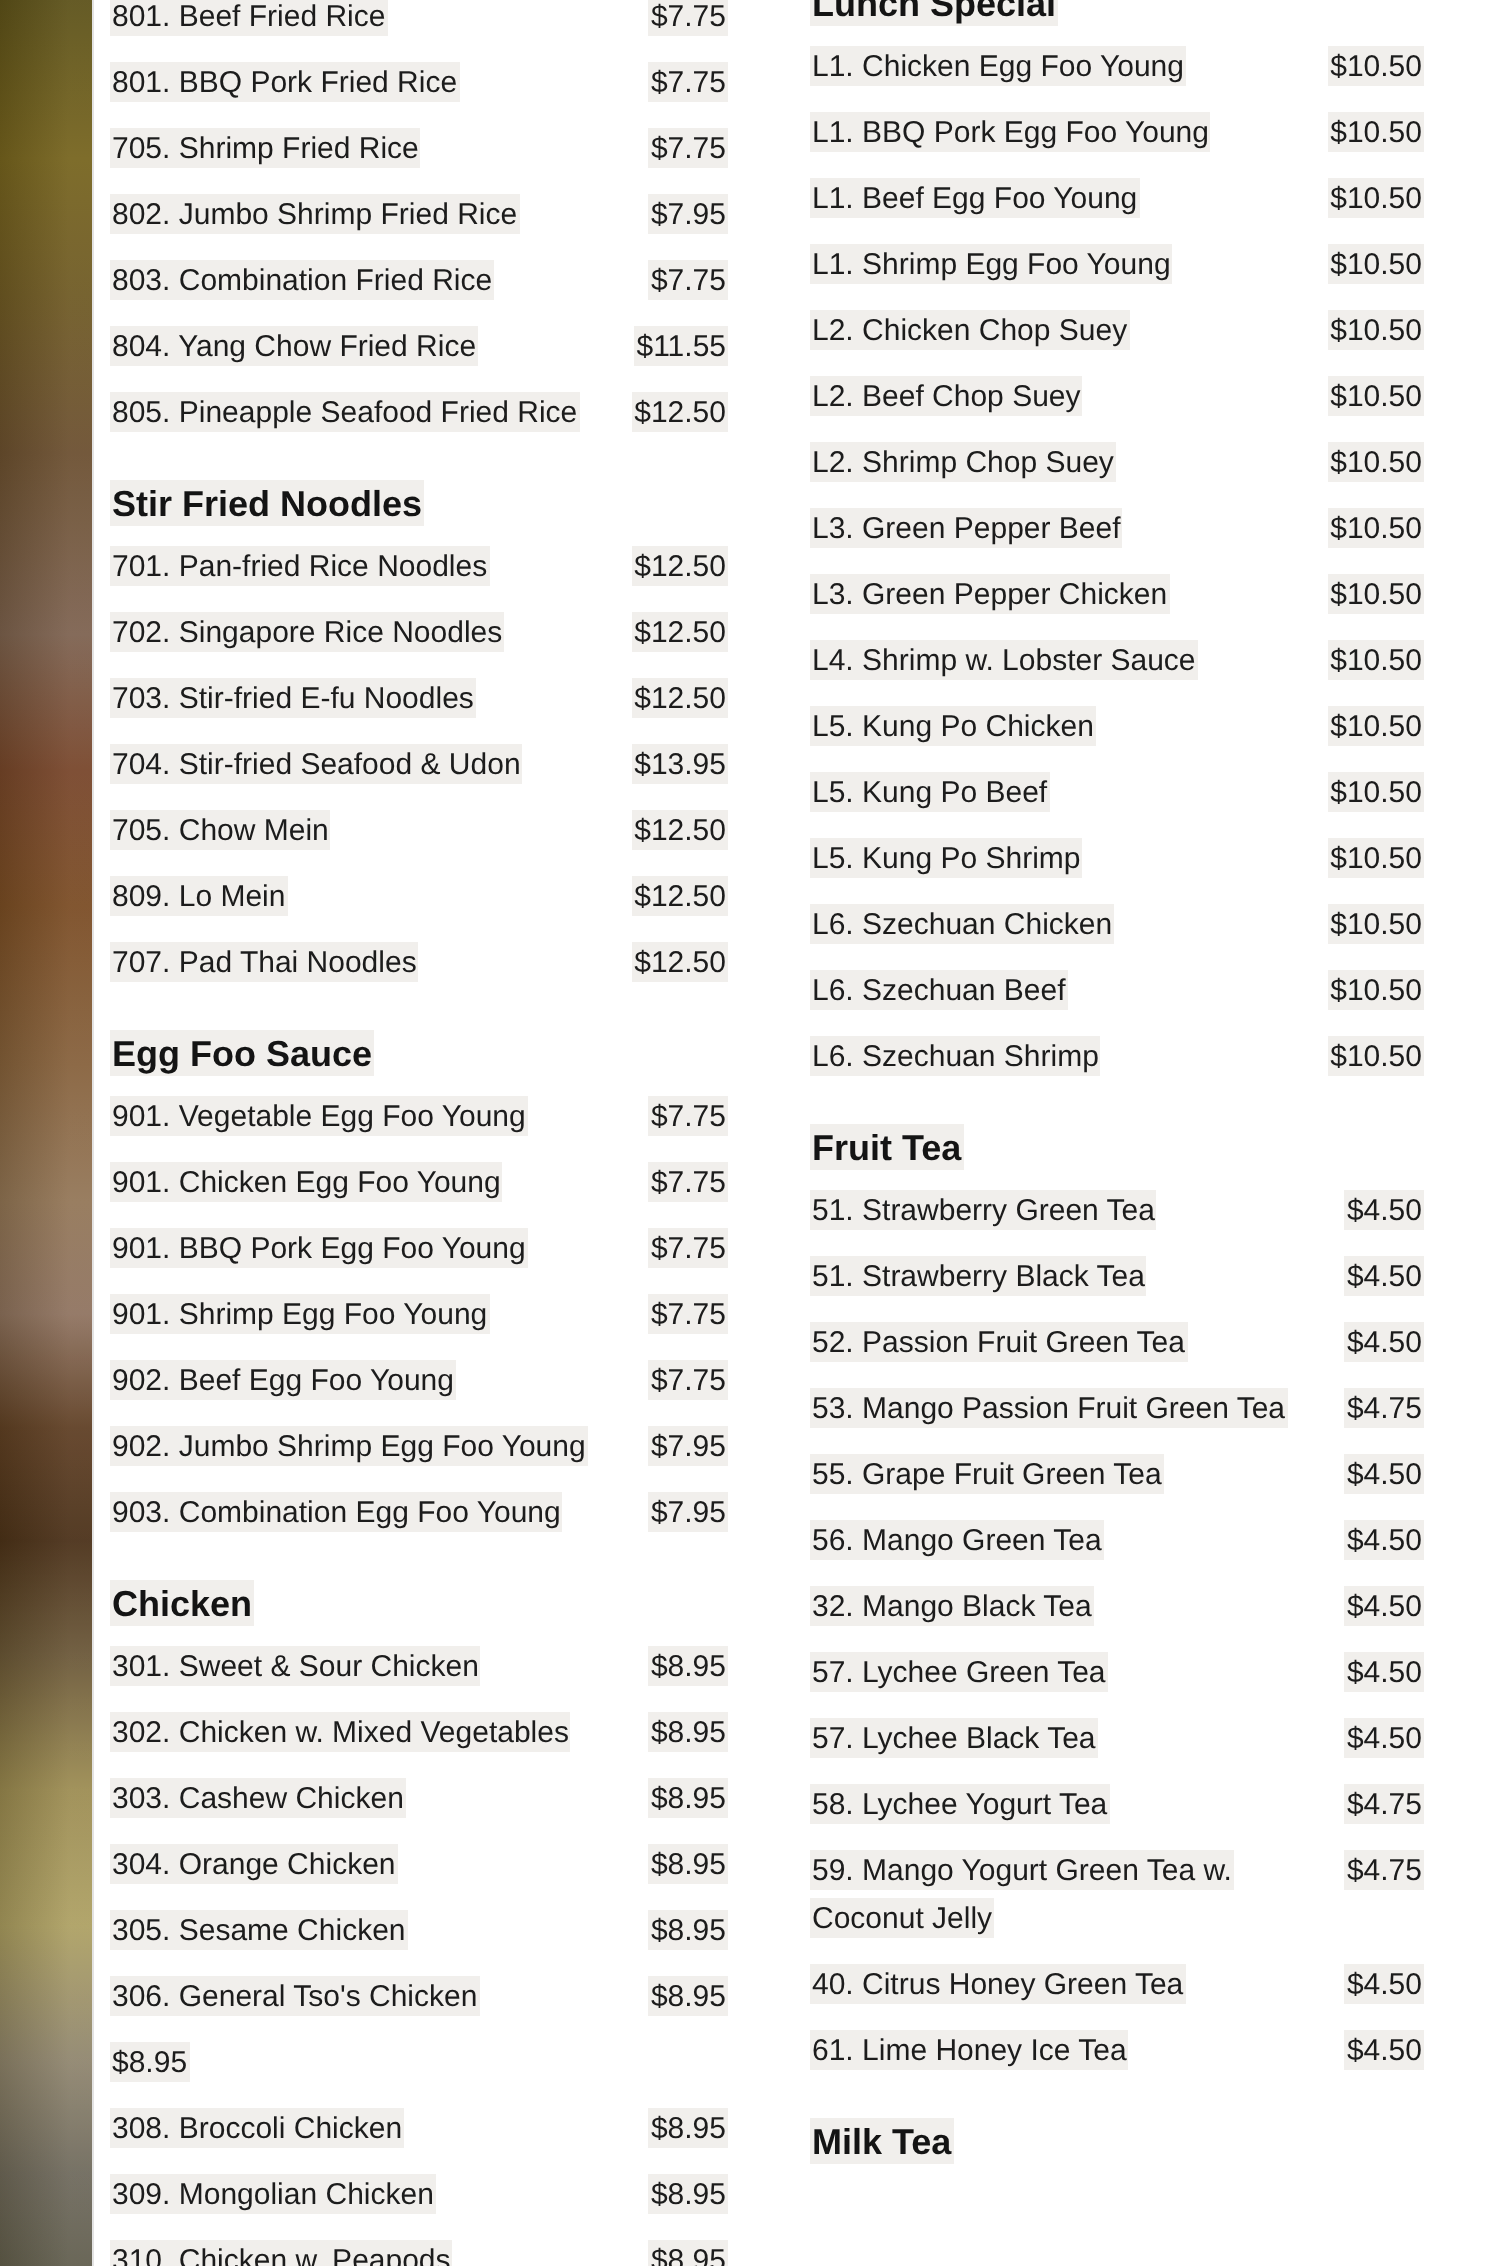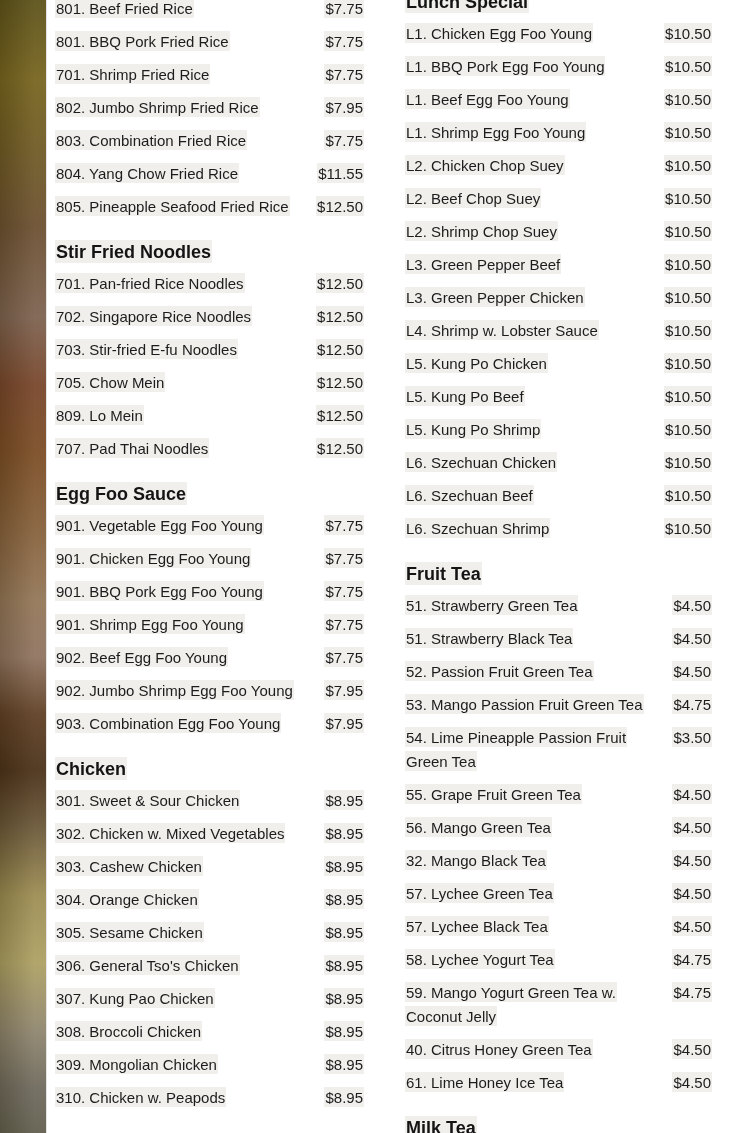--- a/index.html
+++ b/index.html
@@ -109,21 +109,21 @@
 
   <div class="item">
     <span class="item-name"><span class="hl">801. Beef Fried Rice</span></span>
     <span class="item-price"><span class="hl">$7.75</span></span>
   </div>
           <div class="item">
     <span class="item-name"><span class="hl">801. BBQ Pork Fried Rice</span></span>
     <span class="item-price"><span class="hl">$7.75</span></span>
   </div>
           <div class="item">
-    <span class="item-name"><span class="hl">701. Shrimp Fried Rice</span></span>
+    <span class="item-name"><span class="hl">705. Shrimp Fried Rice</span></span>
     <span class="item-price"><span class="hl">$7.75</span></span>
   </div>
           <div class="item">
     <span class="item-name"><span class="hl">802. Jumbo Shrimp Fried Rice</span></span>
     <span class="item-price"><span class="hl">$7.95</span></span>
   </div>
           <div class="item">
     <span class="item-name"><span class="hl">803. Combination Fried Rice</span></span>
     <span class="item-price"><span class="hl">$7.75</span></span>
   </div>
@@ -144,20 +144,24 @@
   </div>
           <div class="item">
     <span class="item-name"><span class="hl">702. Singapore Rice Noodles</span></span>
     <span class="item-price"><span class="hl">$12.50</span></span>
   </div>
           <div class="item">
     <span class="item-name"><span class="hl">703. Stir-fried E-fu Noodles</span></span>
     <span class="item-price"><span class="hl">$12.50</span></span>
   </div>
           <div class="item">
+    <span class="item-name"><span class="hl">704. Stir-fried Seafood &amp; Udon</span></span>
+    <span class="item-price"><span class="hl">$13.95</span></span>
+  </div>
+          <div class="item">
     <span class="item-name"><span class="hl">705. Chow Mein</span></span>
     <span class="item-price"><span class="hl">$12.50</span></span>
   </div>
           <div class="item">
     <span class="item-name"><span class="hl">809. Lo Mein</span></span>
     <span class="item-price"><span class="hl">$12.50</span></span>
   </div>
           <div class="item">
     <span class="item-name"><span class="hl">707. Pad Thai Noodles</span></span>
     <span class="item-price"><span class="hl">$12.50</span></span>
@@ -214,21 +218,20 @@
   </div>
           <div class="item">
     <span class="item-name"><span class="hl">305. Sesame Chicken</span></span>
     <span class="item-price"><span class="hl">$8.95</span></span>
   </div>
           <div class="item">
     <span class="item-name"><span class="hl">306. General Tso's Chicken</span></span>
     <span class="item-price"><span class="hl">$8.95</span></span>
   </div>
           <div class="item">
-    <span class="item-name"><span class="hl">307. Kung Pao Chicken</span></span>
     <span class="item-price"><span class="hl">$8.95</span></span>
   </div>
           <div class="item">
     <span class="item-name"><span class="hl">308. Broccoli Chicken</span></span>
     <span class="item-price"><span class="hl">$8.95</span></span>
   </div>
           <div class="item">
     <span class="item-name"><span class="hl">309. Mongolian Chicken</span></span>
     <span class="item-price"><span class="hl">$8.95</span></span>
   </div>
@@ -318,24 +321,20 @@
   </div>
           <div class="item">
     <span class="item-name"><span class="hl">52. Passion Fruit Green Tea</span></span>
     <span class="item-price"><span class="hl">$4.50</span></span>
   </div>
           <div class="item">
     <span class="item-name"><span class="hl">53. Mango Passion Fruit Green Tea</span></span>
     <span class="item-price"><span class="hl">$4.75</span></span>
   </div>
           <div class="item">
-    <span class="item-name"><span class="hl">54. Lime Pineapple Passion Fruit Green Tea</span></span>
-    <span class="item-price"><span class="hl">$3.50</span></span>
-  </div>
-          <div class="item">
     <span class="item-name"><span class="hl">55. Grape Fruit Green Tea</span></span>
     <span class="item-price"><span class="hl">$4.50</span></span>
   </div>
           <div class="item">
     <span class="item-name"><span class="hl">56. Mango Green Tea</span></span>
     <span class="item-price"><span class="hl">$4.50</span></span>
   </div>
           <div class="item">
     <span class="item-name"><span class="hl">32. Mango Black Tea</span></span>
     <span class="item-price"><span class="hl">$4.50</span></span>

